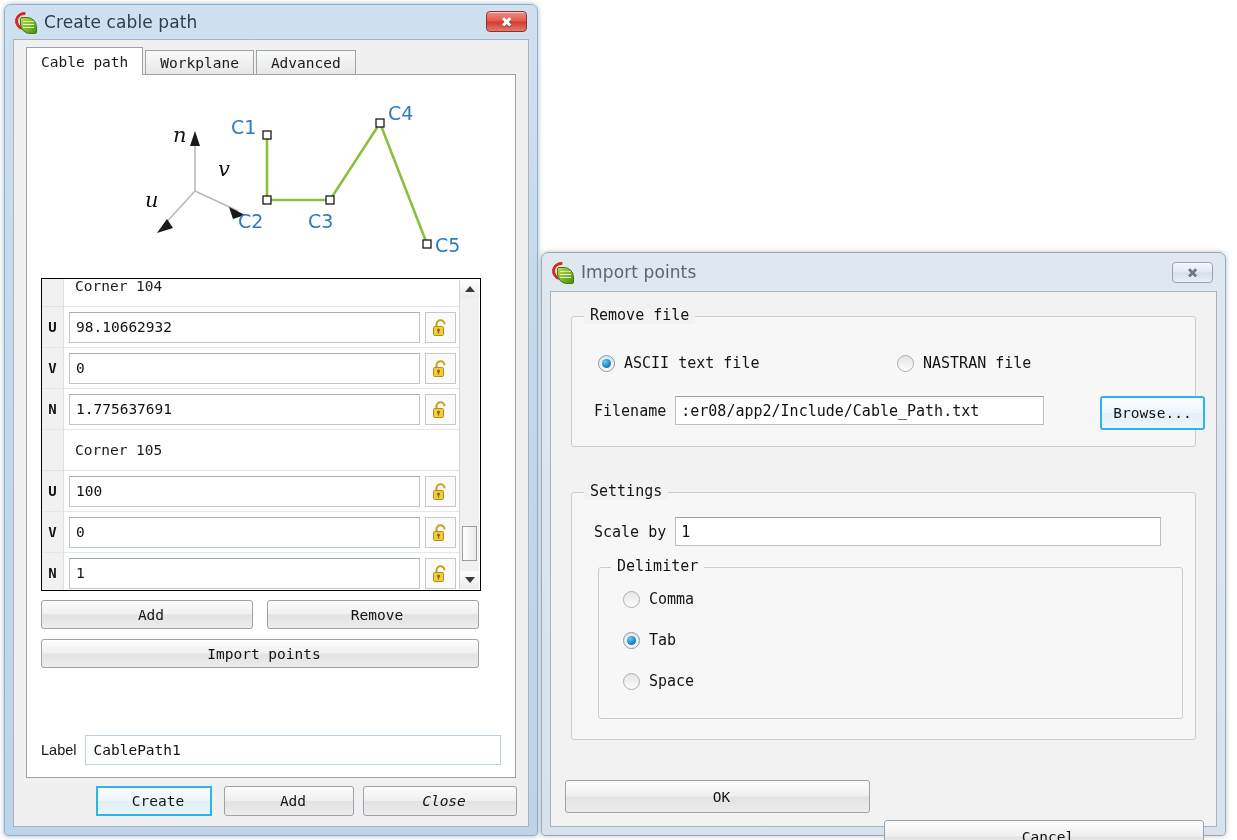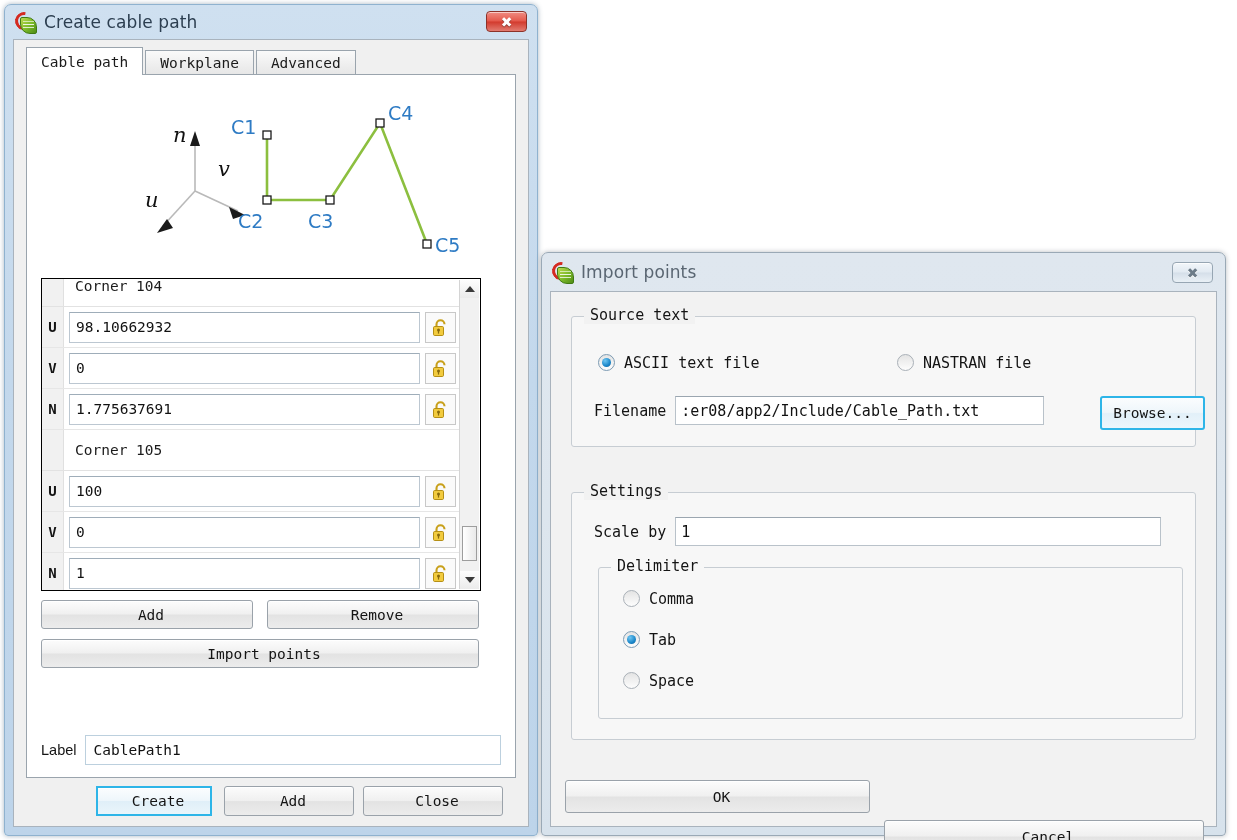--- a/index.html
+++ b/index.html
@@ -382,21 +382,21 @@
     font-family: "DejaVu Sans Mono", monospace;
     font-size: 15px;
     color: #141414;
   }
   .groupbox.nested > .gb-title { background: #f7f7f7; }
 
   
   .radio-row {
     position: absolute;
     display: flex;
-    align-items: flex-start;
+    align-items: flex-end;
     cursor: pointer;
   }
   .radio {
     width: 17px;
     height: 17px;
     border-radius: 50%;
     box-sizing: border-box;
     background: linear-gradient(to bottom,#e4e4e4,#fdfdfd);
     border: 1px solid #a9b0b7;
     display: flex;
@@ -663,21 +663,21 @@
       </div>
     </div>
 
     <div class="bottombar1">
       <div class="btn primary" style="position:absolute; left:70px; top:0; width:116px; height:30px;">
         <span>Create</span>
       </div>
       <div class="btn" style="position:absolute; left:198px; top:0; width:130px; height:30px;">
         <span>Add</span>
       </div>
-      <div class="btn" style="position:absolute; left:337px; top:0; width:140px; height:30px;">
+      <div class="btn" style="position:absolute; left:337px; top:0; width:154px; height:30px;font-style:italic;">
         <span>Close</span>
       </div>
     </div>
   </div>
 </div>
 
 <div class="window win-inactive" style="left:541px; top:252px; width:685px; height:584px;">
 
   <div class="titlebar" style="height:38px;">
     <span class="app-icon">
@@ -686,21 +686,21 @@
     </span>
     <span class="title-text">Import points</span>
     <span class="close-btn close-gray" style="right:12px; top:9px;">
       <span class="x-glyph">✖</span>
     </span>
   </div>
 
   <div class="client" style="top:38px;">
 
     <div class="groupbox" style="left:20px; top:24px; width:625px; height:131px;">
-      <span class="gb-title">Source text</span>
+      <span class="gb-title">Remove file</span>
 
       <div class="radio-row" style="left:26px; top:37px;">
         <span class="radio on"></span>
         <span class="radio-label">ASCII text file</span>
       </div>
 
       <div class="radio-row" style="left:325px; top:37px;">
         <span class="radio"></span>
         <span class="radio-label">NASTRAN file</span>
       </div>

